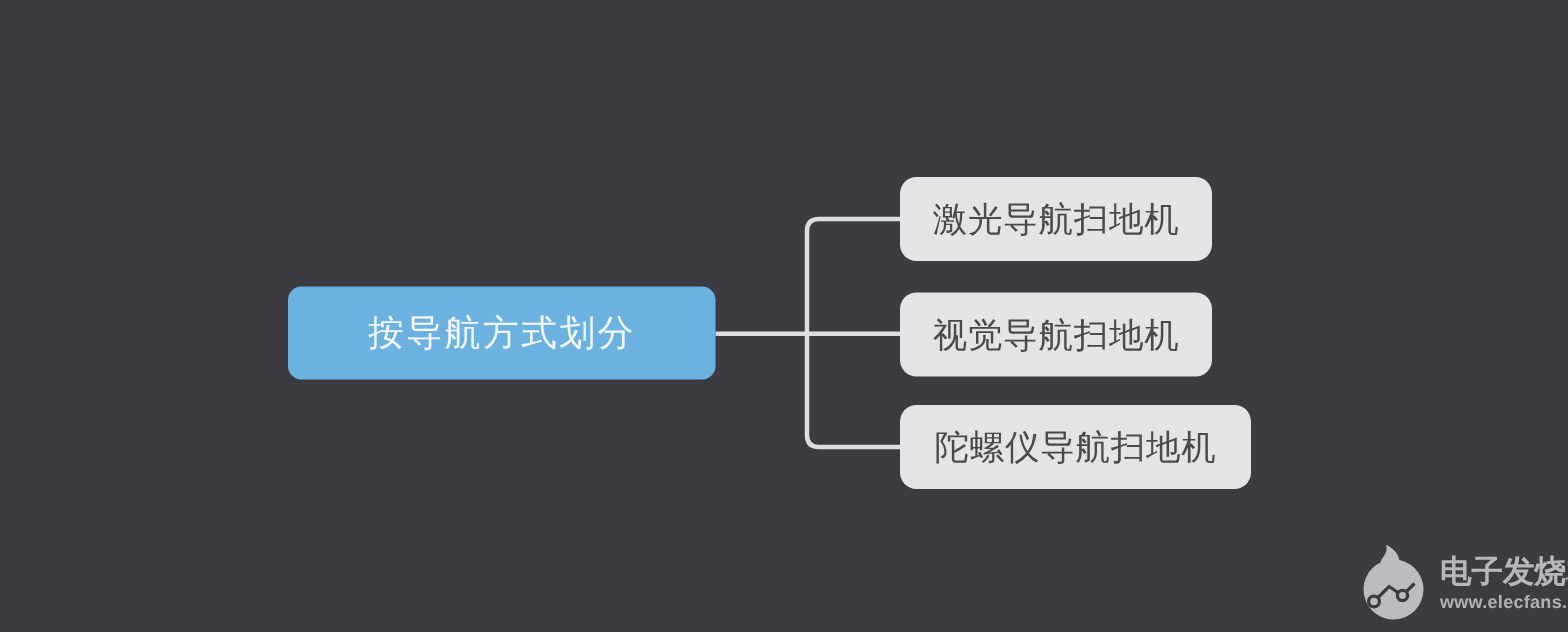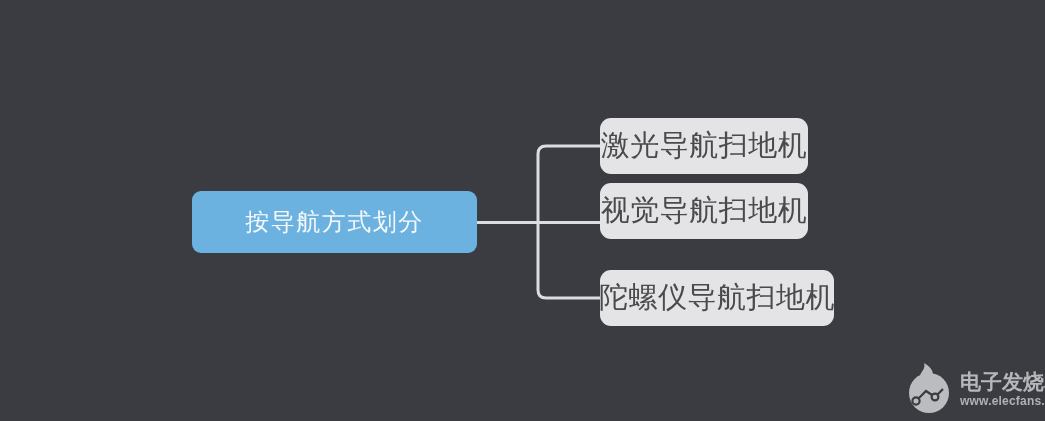--- a/index.html
+++ b/index.html
@@ -50,26 +50,26 @@
     border-radius: 9px;
     color: #f4f8fb;
     font-size: 24px;
     letter-spacing: 1.5px;
   }
 
   .node-child {
     background: #e4e4e6;
     border-radius: 11px;
     color: #4a4a4c;
-    font-size: 29px;
+    font-size: 23px;
     letter-spacing: 0.5px;
   }
 
   .node-child-0 { left: 600px; top: 118px; width: 208px; height: 56px; }
-  .node-child-1 { left: 600px; top: 183px; width: 208px; height: 56px; }
+  .node-child-1 { left: 600px; top: 195px; width: 208px; height: 56px; }
   .node-child-2 { left: 600px; top: 270px; width: 234px; height: 56px; text-align: center; }
 
   
   #watermark {
     position: absolute;
     left: 903px;
     top: 360px;
     width: 138px;
     height: 58px;
     display: flex;

